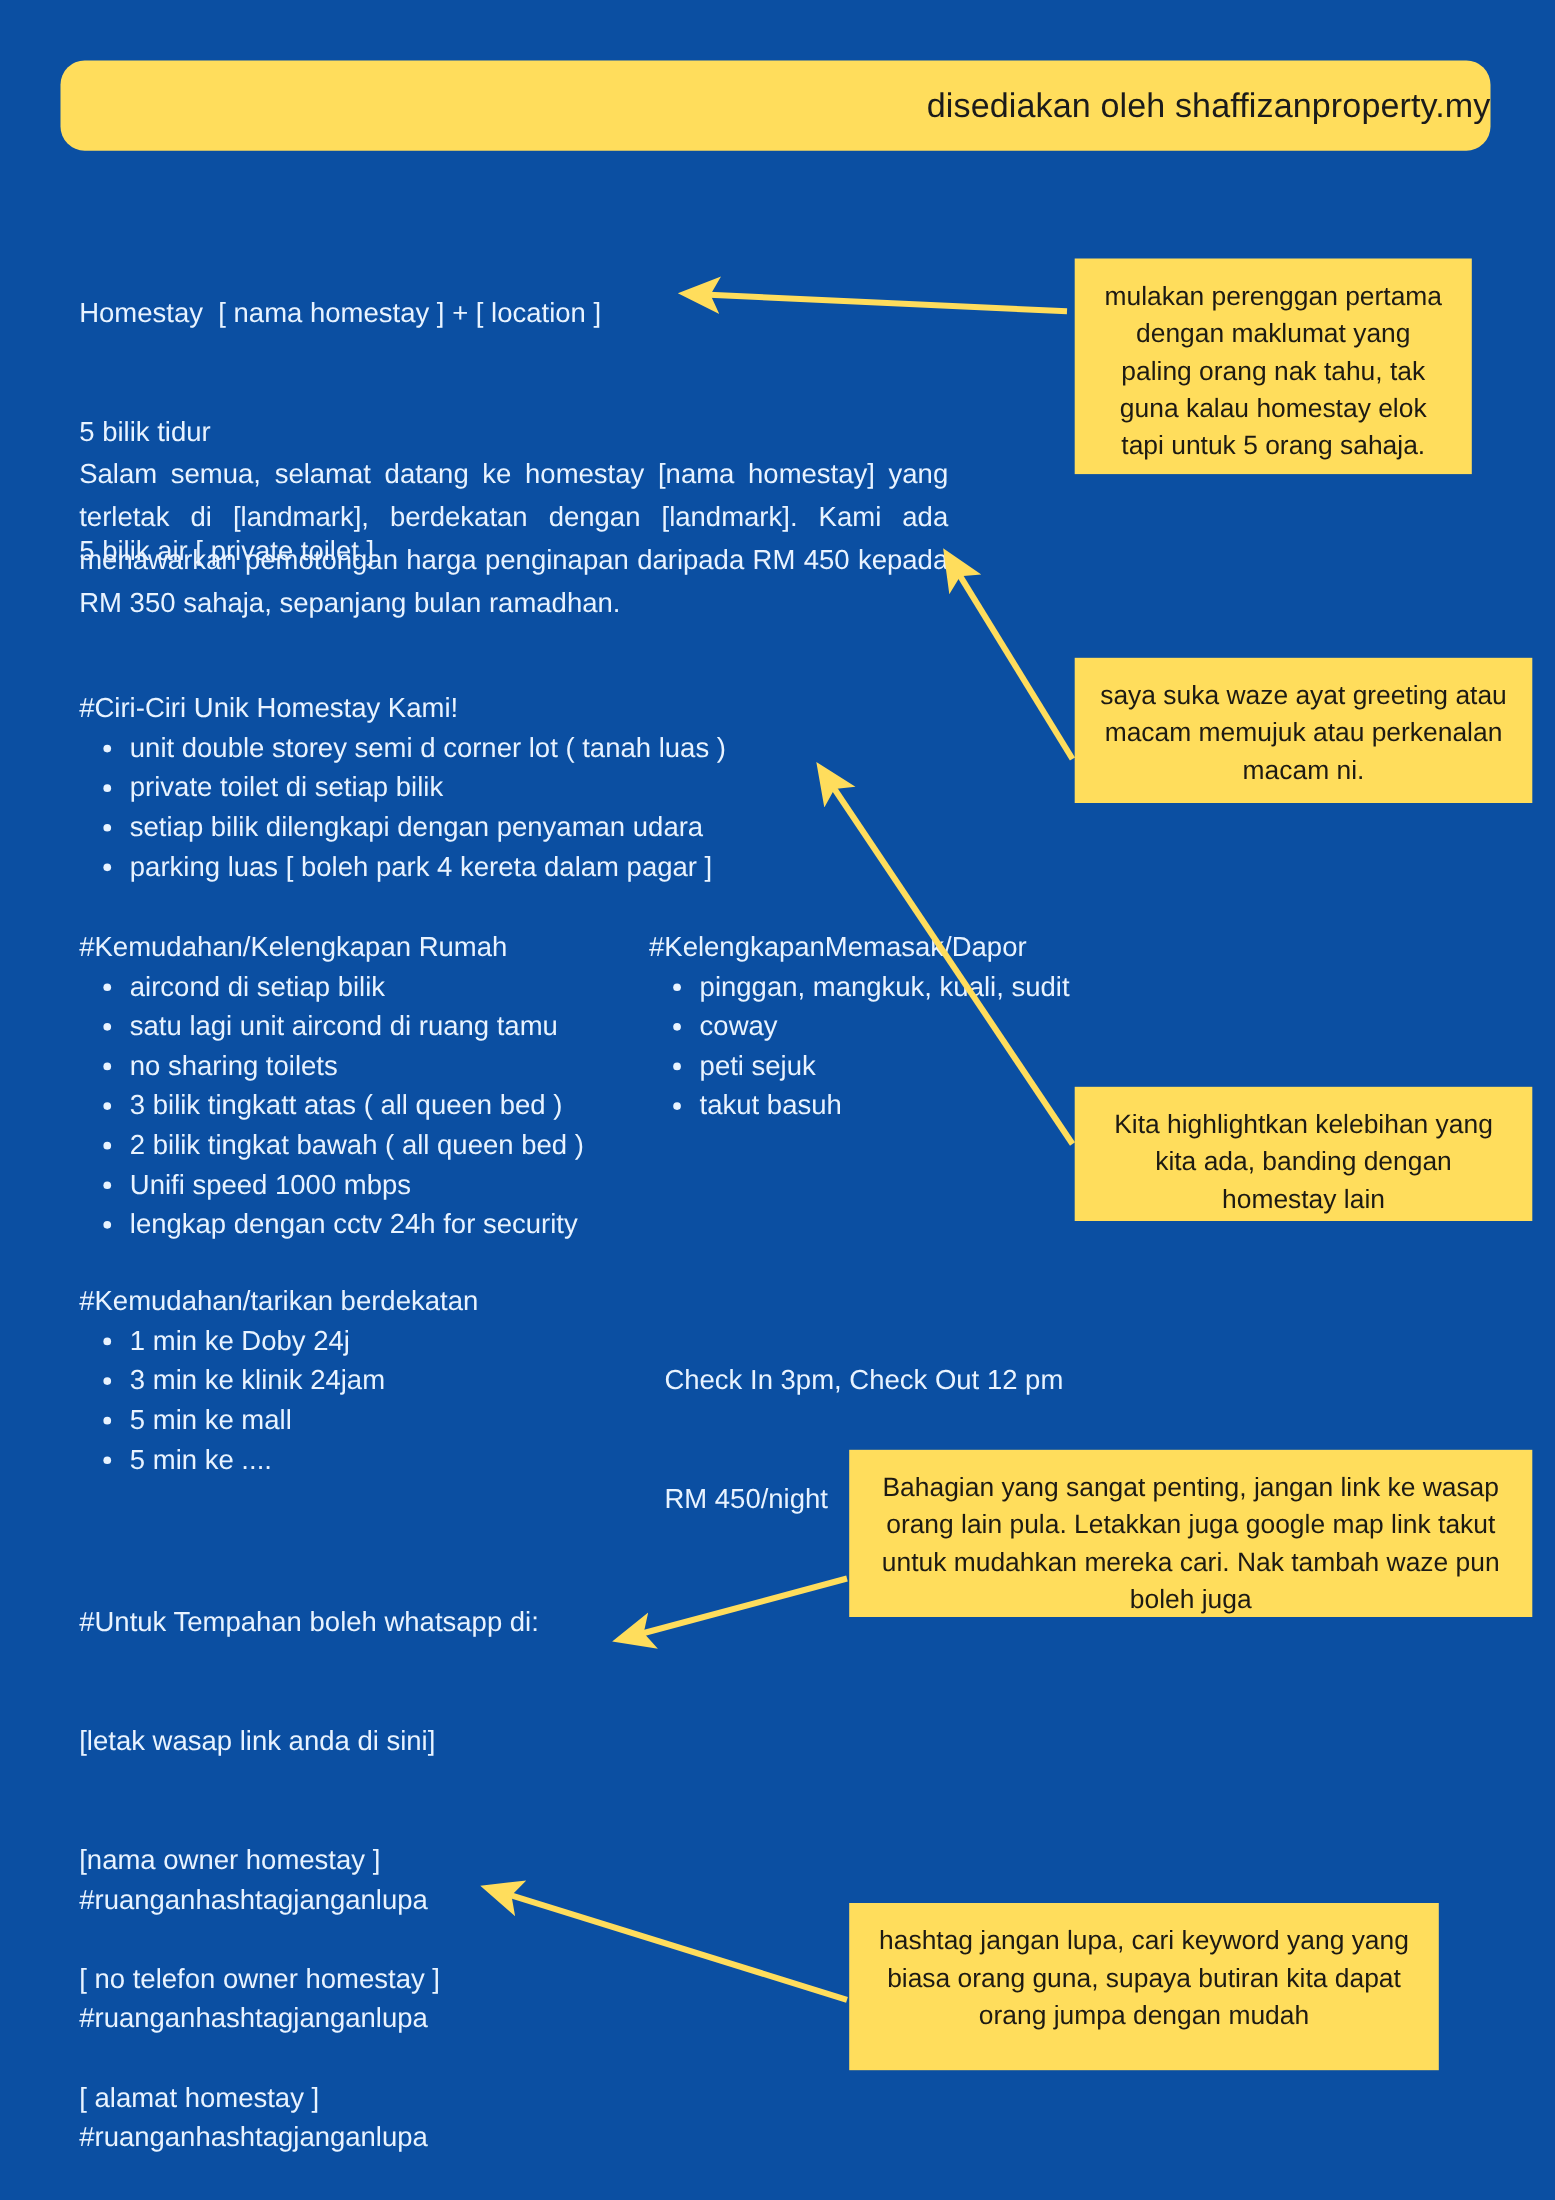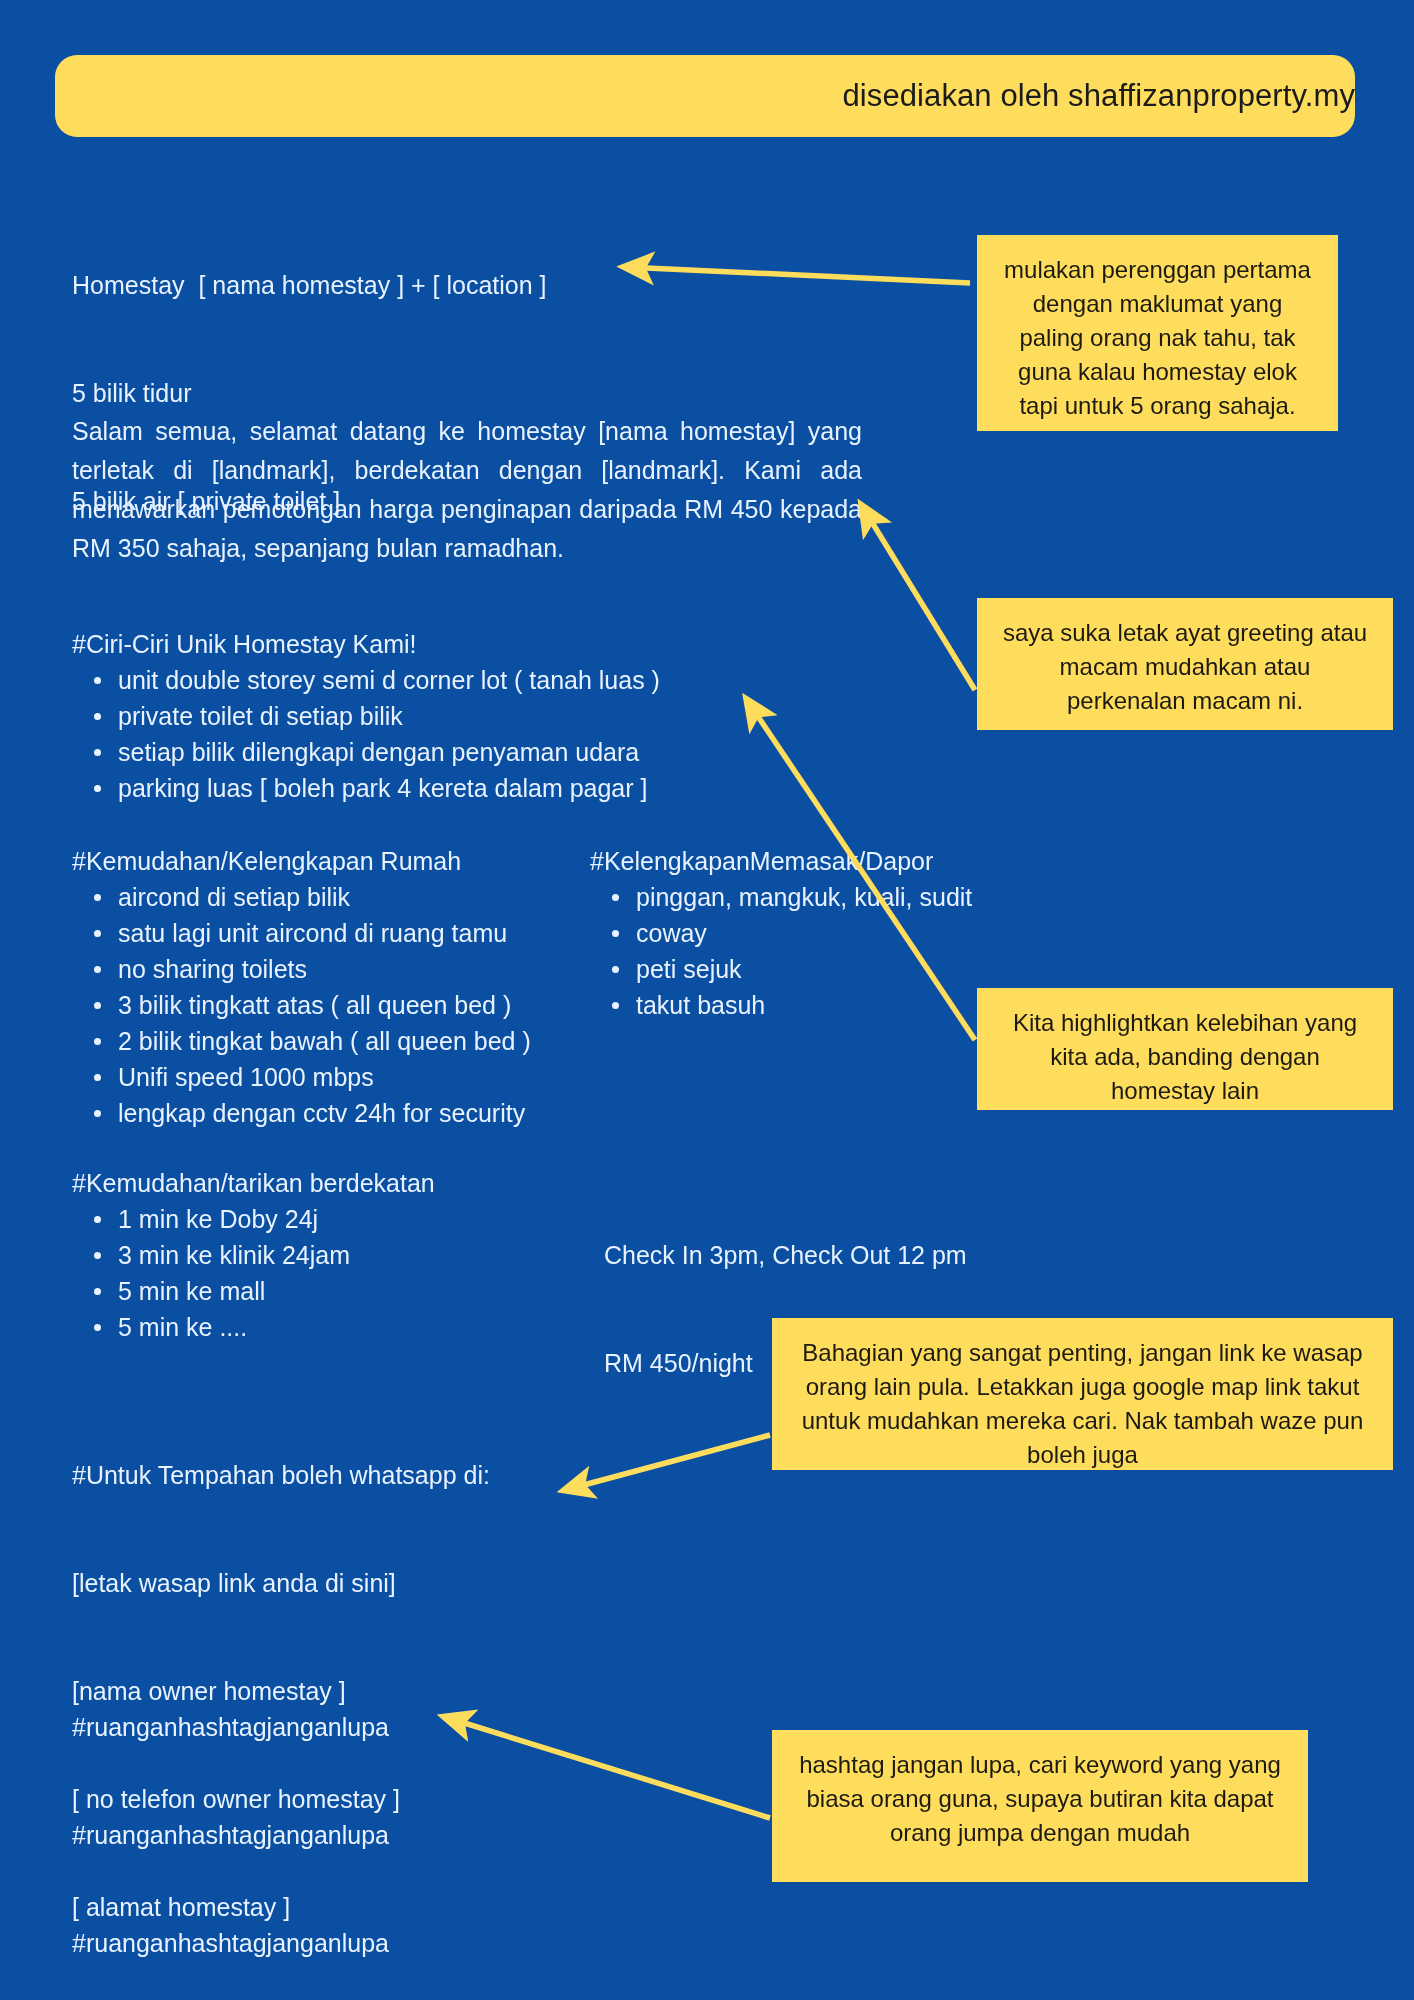--- a/index.html
+++ b/index.html
@@ -218,21 +218,21 @@
     <span class="line">#ruanganhashtagjanganlupa</span>
     
     
   </div>
 
   <div class="note" style="left:977px; top:208px; width:361px; height:196px;margin-top:27px;">
     <p>mulakan perenggan pertama dengan maklumat yang paling orang nak tahu, tak guna kalau homestay elok tapi untuk 5 orang sahaja.</p>
   </div>
 
   <div class="note" style="left:977px; top:598px; width:416px; height:132px;">
-    <p>saya suka letak ayat greeting atau macam mudahkan atau perkenalan macam ni.</p>
+    <p>saya suka waze ayat greeting atau macam memujuk atau perkenalan macam ni.</p>
   </div>
 
   <div class="note" style="left:977px; top:988px; width:416px; height:122px;">
     <p>Kita highlightkan kelebihan yang kita ada, banding dengan homestay lain</p>
   </div>
 
   <div class="note" style="left:772px; top:1318px; width:621px; height:152px;">
     <p>Bahagian yang sangat penting, jangan link ke wasap orang lain pula. Letakkan juga google map link takut untuk mudahkan mereka cari. Nak tambah waze pun boleh juga</p>
   </div>
 

